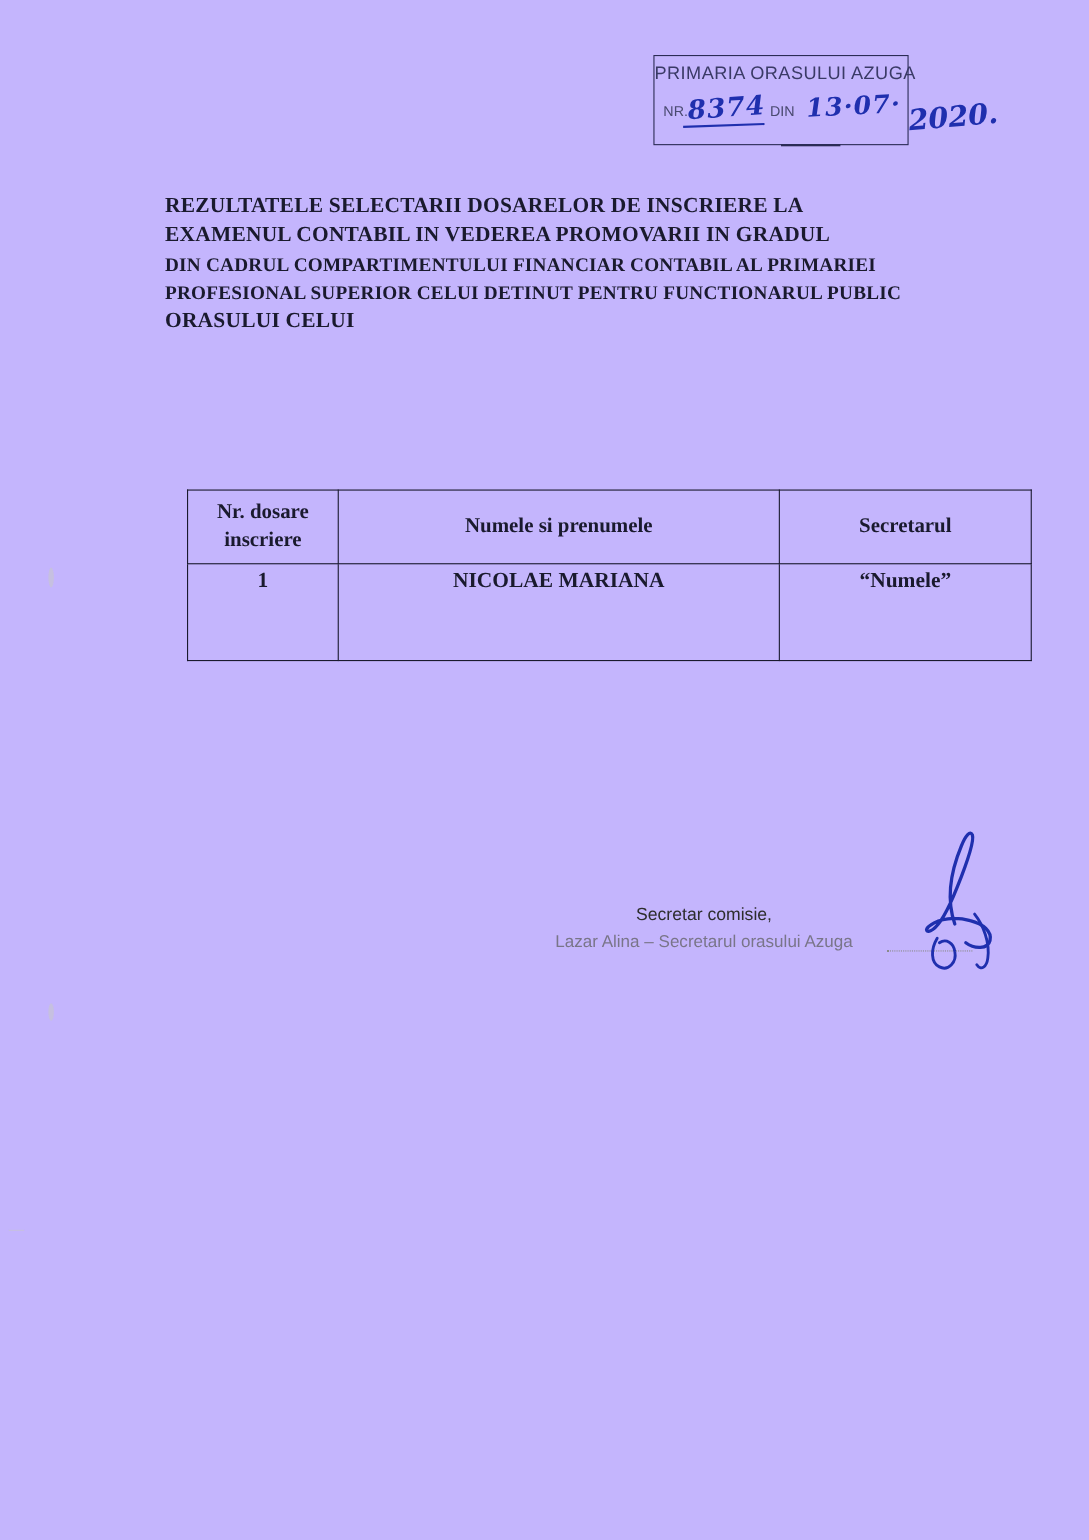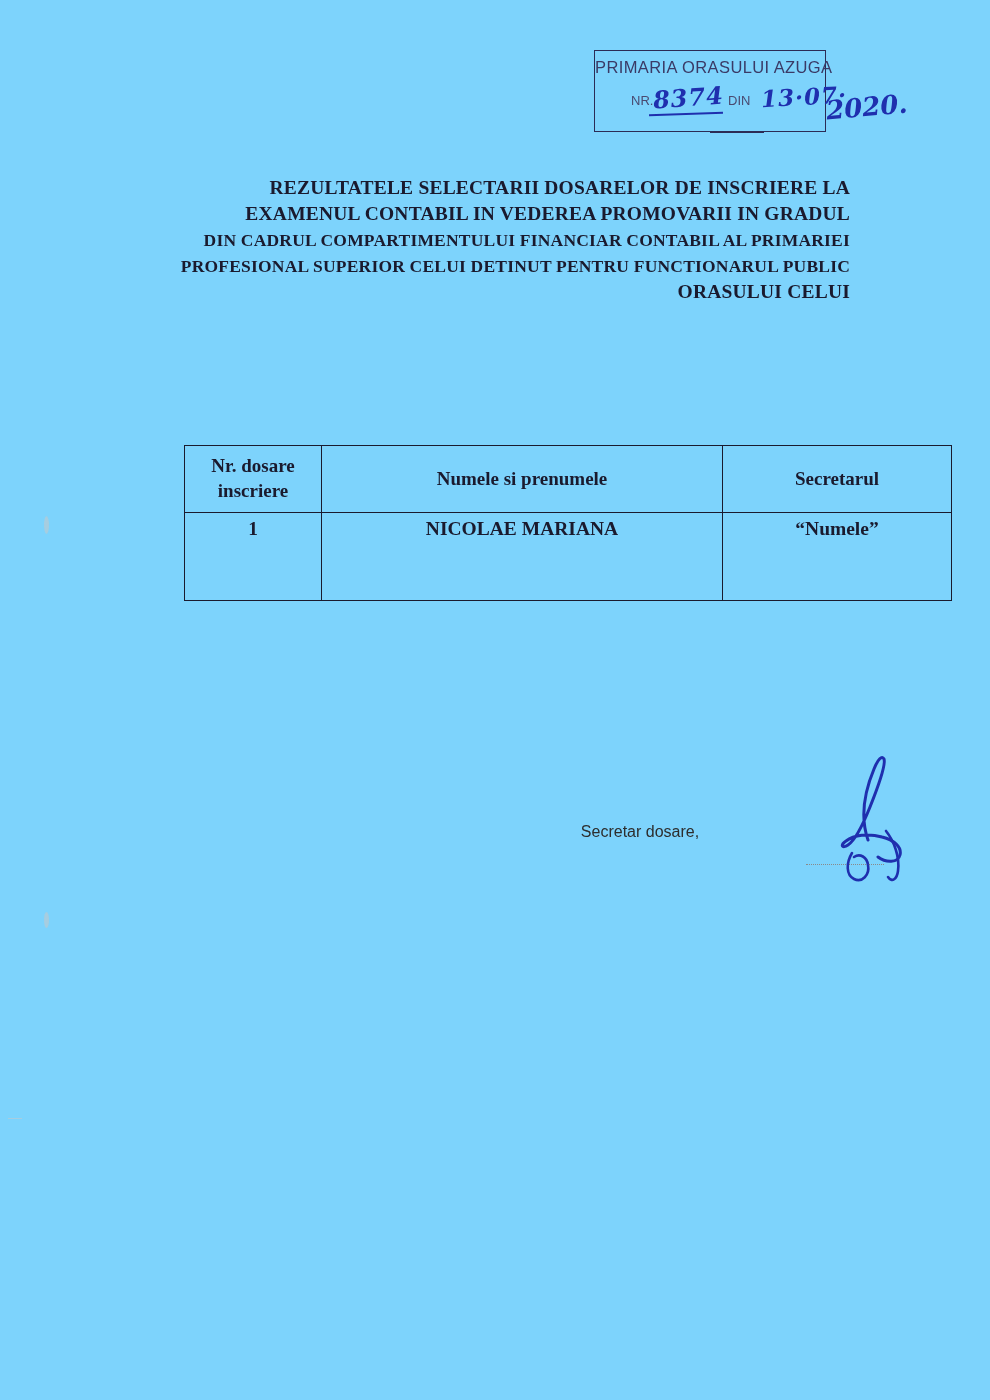--- a/index.html
+++ b/index.html
@@ -12,21 +12,21 @@
     height: 1400px;
     position: relative;
     font-family: "Liberation Serif", serif;
     color: #1a1a2e;
     overflow: hidden;
   }
 
   .page {
     position: absolute;
     inset: 0;
-    background: #7dd3fc;
+    background: #c4b5fd;
   }
 
   
   .stamp {
     position: absolute;
     left: 594px;
     top: 50px;
     width: 232px;
     height: 82px;
     border: 1.5px solid #2b2b55;
@@ -41,21 +41,20 @@
     padding-top: 7px;
     white-space: nowrap;
   }
   .stamp-row {
     position: relative;
     margin-top: 8px;
     height: 34px;
     font-family: "Liberation Sans", sans-serif;
     font-size: 13px;
     color: #4a4a70;
-    margin-left: 28px;
   }
   .stamp-nr-label {
     position: absolute;
     left: 8px;
     top: 8px;
   }
   .stamp-din-label {
     position: absolute;
     left: 105px;
     top: 8px;
@@ -111,34 +110,34 @@
     height: 2px;
     background: #2b2b55;
   }
 
   
   .title {
     position: absolute;
     left: 150px;
     top: 175px;
     width: 700px;
-    text-align: right;
+    text-align: left;
     font-weight: bold;
     font-size: 19.5px;
     line-height: 26px;
     letter-spacing: 0.2px;
   }
   .title .small {
     font-size: 17.5px;
   }
 
   
   .results-table {
     position: absolute;
-    left: 184px;
+    left: 170px;
     top: 445px;
     width: 740px;
     border-collapse: collapse;
     table-layout: fixed;
   }
   .results-table td, .results-table th {
     border: 1.5px solid #1a1a2e;
     text-align: center;
     vertical-align: middle;
   }
@@ -247,21 +246,22 @@
     <tbody>
       <tr>
         <td class="cell-nr">1</td>
         <td>NICOLAE MARIANA</td>
         <td>“Numele”</td>
       </tr>
     </tbody>
   </table>
 
   <div class="sign-block">
-    <div class="sign-role">Secretar dosare,</div>
+    <div class="sign-role">Secretar comisie,</div>
+    <div class="sign-name">Lazar Alina – Secretarul orasului Azuga</div>
   </div>
   <div class="sign-dotline"></div>
 
   <svg class="signature" viewBox="0 0 130 150" fill="none">
     <path d="M78 95 C 70 72, 74 48, 84 24 C 88 14, 92 10, 94 14 C 96 20, 88 42, 80 62 C 72 82, 64 96, 58 100 C 52 104, 50 100, 56 96 C 64 90, 78 88, 92 92 C 104 95, 112 102, 110 110 C 108 118, 96 118, 88 112" stroke="#1f2fae" stroke-width="3" stroke-linecap="round"></path>
     <path d="M96 86 C 104 96, 110 112, 108 126 C 107 134, 102 138, 98 132" stroke="#1f2fae" stroke-width="2.6" stroke-linecap="round"></path>
     <path d="M62 108 C 56 118, 56 130, 64 134 C 72 138, 80 130, 78 120 C 77 112, 70 108, 64 112" stroke="#1f2fae" stroke-width="2.6" stroke-linecap="round"></path>
   </svg>
 
   <div class="artifact a1"></div>

